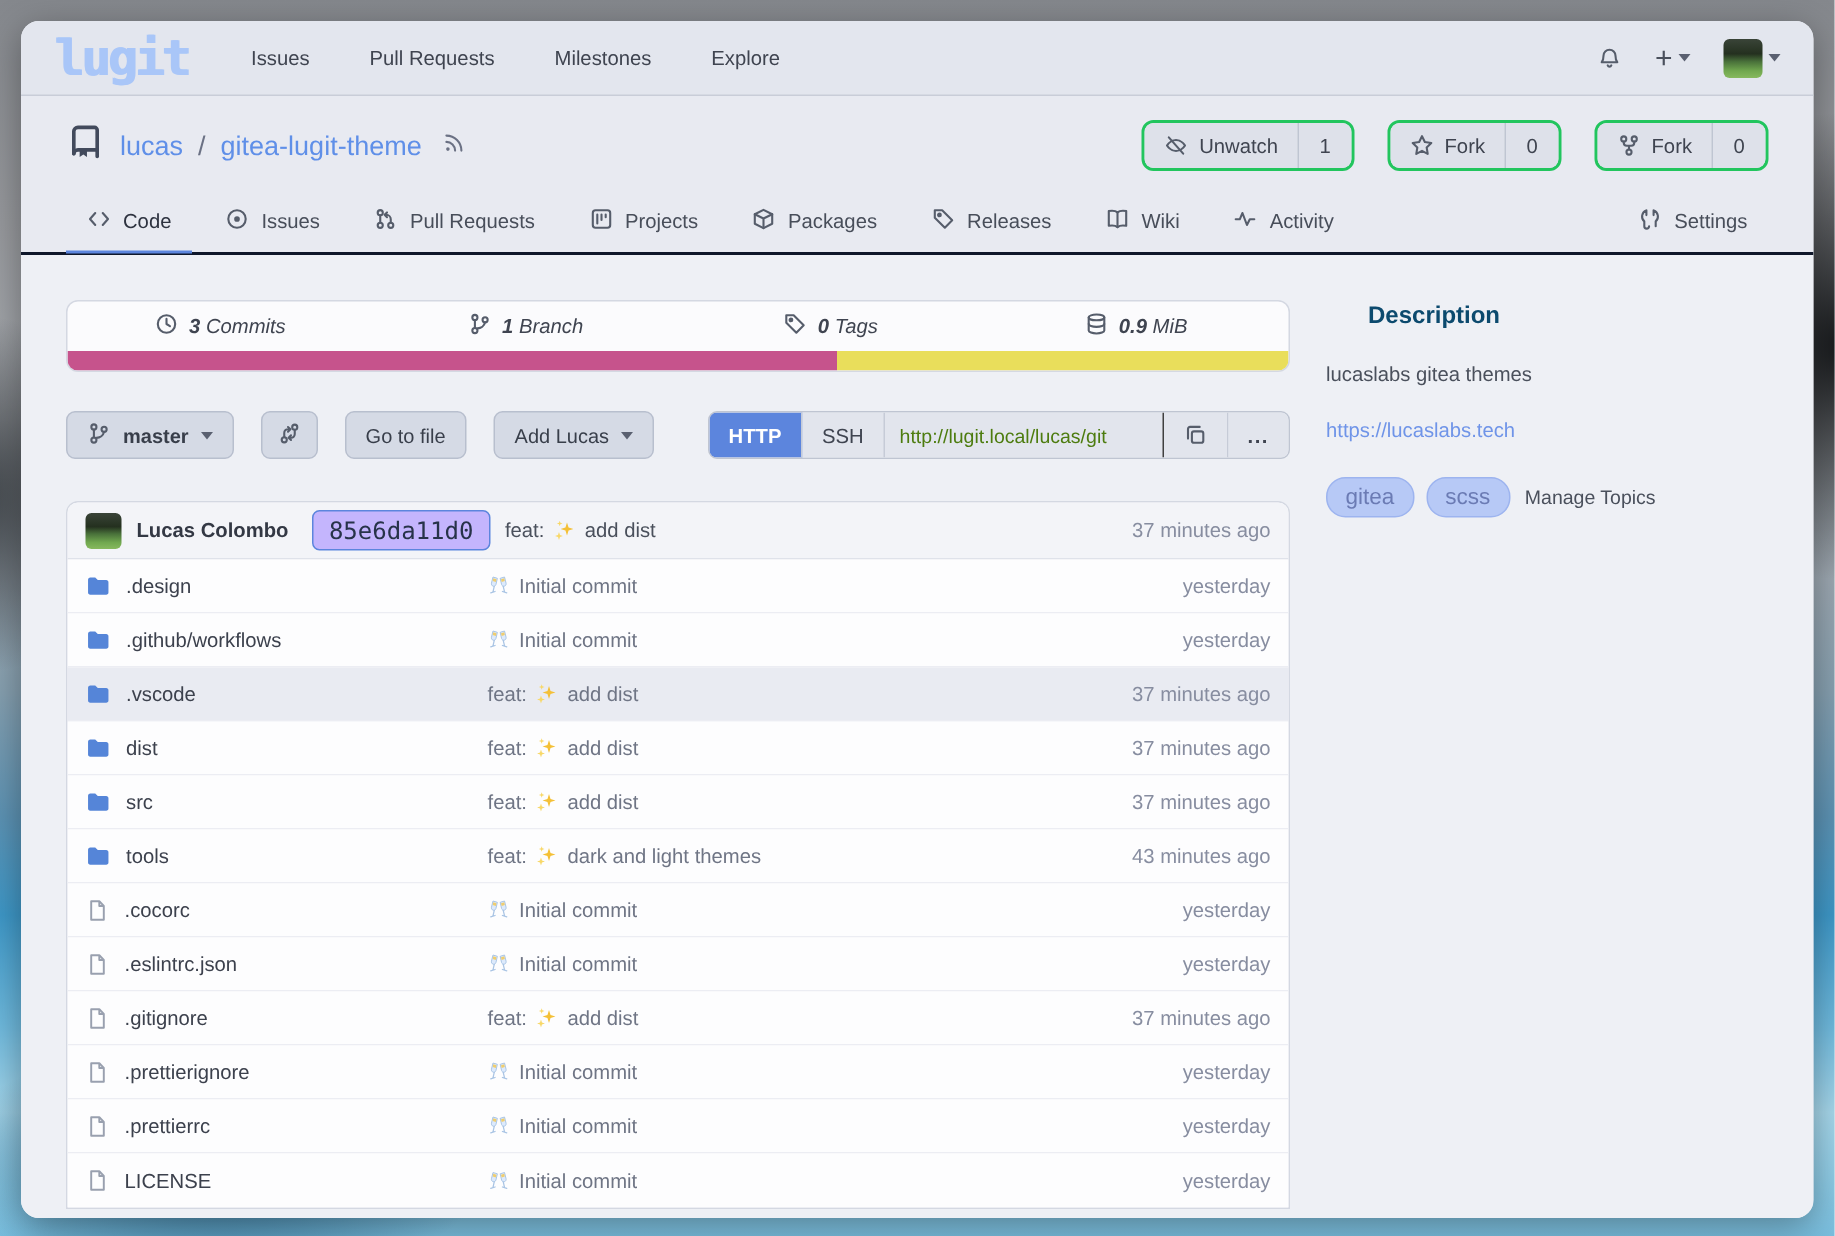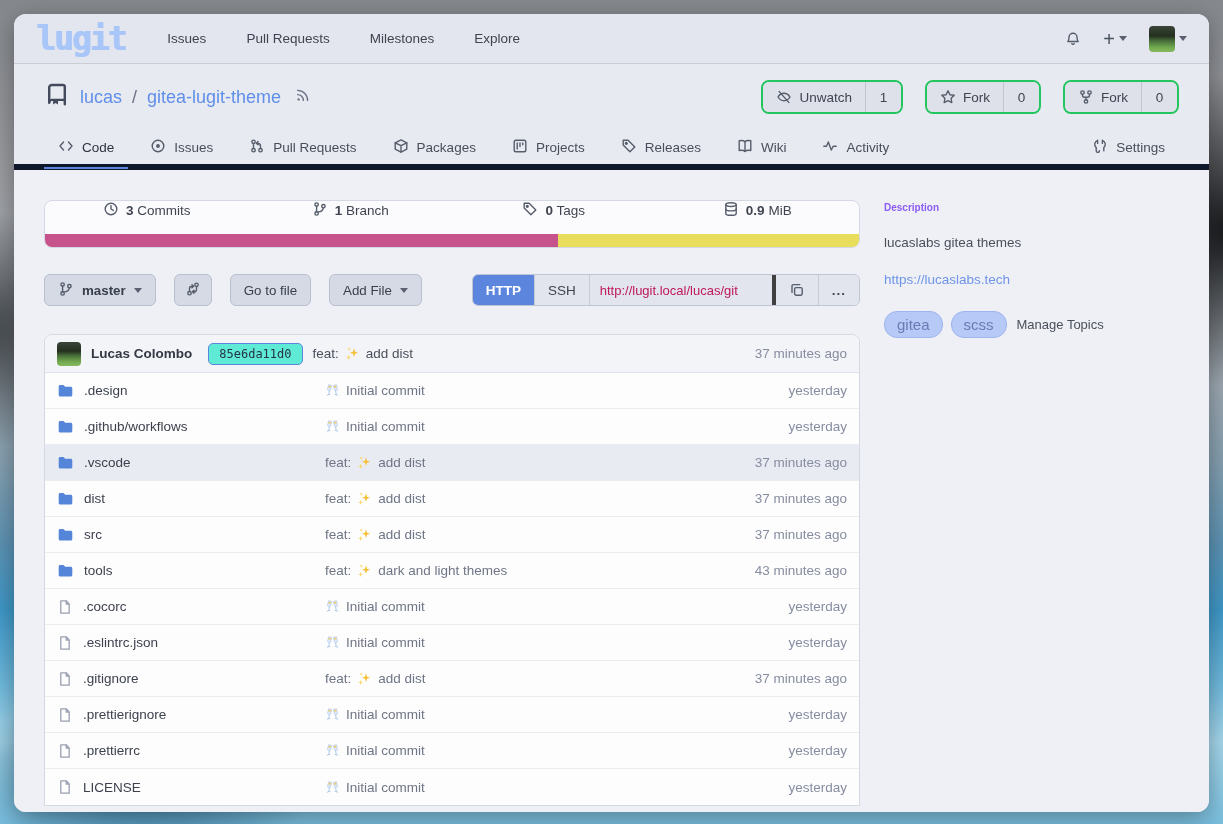--- a/index.html
+++ b/index.html
@@ -49,80 +49,80 @@
   .repo-title .sep { color:#6b7184; }
   .repo-actions { margin-left:auto; display:flex; gap:22px; }
   .action-group { display:flex; border:2px solid #22c55e; border-radius:8px; overflow:hidden; height:34px; }
   .action-main, .action-count {
     display:flex; align-items:center; gap:7px; padding:0 13px; background:#dee1ea;
     color:#3f4450; cursor:pointer; font-size:13.5px;
   }
   .action-count { border-left:1px solid #bfc5d2; min-width:36px; justify-content:center; }
   
   .tabs {
-    background:#e8eaf1; border-bottom:6px solid #0f172a;
+    background:#e8eaf1; border-bottom:2px solid #0f172a;
     display:flex; align-items:stretch; padding:14px 30px 0 30px; gap:8px; height:56px; flex:0 0 56px;
   }
   .tab {
     display:flex; align-items:center; gap:8px; padding:0 14px 0 14px; color:#484e5a;
     cursor:pointer; border-bottom:2px solid transparent; margin-bottom:-1px; height:41px;
   }
   .tab.active { border-bottom-color:#5c85dd; color:#2e3340; font-weight:400; }
   .tab-spacer { flex:1; }
   
   .main { flex:1; display:flex; padding:30px 24px 0 30px; gap:24px; background:#eef0f5; min-height:0; }
   .left-col { width:816px; flex:0 0 816px; }
   
   .stats-box { border:1px solid #d4d8e2; border-radius:8px; overflow:hidden; background:#fbfbfd; }
-  .stats-row { display:flex; height:33px; align-items:flex-start; }
+  .stats-row { display:flex; height:33px; align-items:center;font-style:italic; }
   .stat-cell { flex:1; display:flex; align-items:center; justify-content:center; gap:7px; color:#3f4450; cursor:pointer; }
   .stat-cell b { font-weight:bold; }
   .lang-bar { display:flex; height:13px; }
   
   .toolbar { display:flex; margin-top:26px; align-items:center; }
   .btn {
     background:#d5dae5; border:1px solid #b8bfce; border-radius:6px; height:32px;
     display:flex; align-items:center; gap:8px; padding:0 13px; color:#383e4a; cursor:pointer;
   }
   .btn b { font-weight:bold; }
   .toolbar .btn + .btn { margin-left:18px; }
   .clone-group {
     margin-left:auto; display:flex; border:1px solid #bfc5d2; border-radius:6px; overflow:hidden; height:32px;
   }
   .clone-seg { display:flex; align-items:center; padding:0 13px; background:#e2e5ed; color:#3f4450; cursor:pointer; border-right:1px solid #c6cbd7; }
   .clone-seg.active { background:#5c85dd; color:#fff; font-weight:bold; }
   .clone-url {
-    width:186px; border:none; outline:none; background:#e2e5ed; color:#be185d;
-    padding:0 10px; font-size:13px; border-right:4px solid #404040; font-family:"Liberation Sans",sans-serif;
+    width:186px; border:none; outline:none; background:#e2e5ed; color:#4d7c0f;
+    padding:0 10px; font-size:13px; border-right:1px solid #404040; font-family:"Liberation Sans",sans-serif;
   }
   .clone-seg:last-child { border-right:none; }
   
   .file-table { margin-top:28px; border:1px solid #d4d8e2; border-radius:8px 8px 0 0; overflow:hidden; background:#fdfdfe; }
   .commit-row {
     display:flex; align-items:center; height:38px; background:#f3f4f8; border-bottom:1px solid #dfe2ea; padding:0 12px;
   }
   .commit-author { font-weight:bold; margin:0 6px 0 10px; color:#333844; }
   .hash-badge {
-    font-family:"DejaVu Sans Mono",monospace; font-size:12px; background:#5eead4; color:#273349;
+    font-family:"DejaVu Sans Mono",monospace; font-size:16px; background:#c4b5fd; color:#273349;
     border:1px solid #5c85dd; border-radius:5px; padding:3px 10px; margin:0 10px; cursor:pointer;
   }
   .commit-msg { display:flex; align-items:center; gap:6px; color:#4a505c; }
   .row-time { margin-left:auto; color:#878da0; }
   .file-row {
     display:flex; align-items:center; height:36px; border-bottom:1px solid #ecedf3; padding:0 12px; background:#fdfdfe;
   }
   .file-row.hl { background:#e9ebf2; }
   .file-row:last-child { border-bottom:none; }
   .file-name { margin-left:10px; color:#3c414d; cursor:pointer; }
   .file-msg { position:absolute; left:280px; display:flex; align-items:center; gap:6px; color:#6f7585; cursor:pointer; }
   .file-row, .commit-row { position:relative; }
   .emoji { width:15px; height:15px; display:inline-block; }
   
   .sidebar { flex:1; padding-top:2px; }
-  .sidebar h3 { font-size:10px; color:#8b5cf6; margin-bottom:22px; }
+  .sidebar h3 { font-size:16px; color:#0c4a6e; margin-bottom:22px;margin-left:28px; }
   .sidebar .desc { color:#4a505c; margin-bottom:22px; }
   .sidebar .site-link { color:#6f94e8; text-decoration:none; display:block; margin-bottom:24px; cursor:pointer; }
   .topics { display:flex; align-items:center; gap:8px; flex-wrap:wrap; }
   .topic-pill {
     background:#b7c9f6; border:1px solid #9db4ef; color:#6b7bb4; border-radius:13px;
     padding:4px 12px; font-size:15px; cursor:pointer;
   }
   .manage-topics { color:#4a505c; font-size:13px; margin-left:2px; cursor:pointer; }
   svg.ic { flex:0 0 auto; }
 </style>
@@ -225,31 +225,31 @@
         <span><svg class="ic" width="16" height="16" viewBox="0 0 16 16" fill="none" stroke="#565d6b" stroke-width="1.4" stroke-linecap="round" stroke-linejoin="round">
             <circle cx="4.5" cy="3.8" r="1.7"></circle>
             <circle cx="4.5" cy="12.2" r="1.7"></circle>
             <circle cx="11.5" cy="12.2" r="1.7"></circle>
             <path d="M4.5 5.5v5M11.5 10.4V8.2a3 3 0 0 0-3-3H7.6M9 3.6 7.4 5.2 9 6.8"></path>
           </svg></span>
         <span>Pull Requests</span>
       </div>
       <div class="tab">
         <span><svg class="ic" width="16" height="16" viewBox="0 0 16 16" fill="none" stroke="#565d6b" stroke-width="1.4" stroke-linecap="round" stroke-linejoin="round">
+            <rect x="2.2" y="2.2" width="11.6" height="11.6" rx="1.8"></rect>
+            <path d="M5.2 5v6M8 5v3.6M10.8 5v1.8"></path>
+          </svg></span>
+        <span>Projects</span>
+      </div>
+      <div class="tab">
+        <span><svg class="ic" width="16" height="16" viewBox="0 0 16 16" fill="none" stroke="#565d6b" stroke-width="1.4" stroke-linecap="round" stroke-linejoin="round">
             <path d="M8 1.9 13.8 4.8v6.4L8 14.1 2.2 11.2V4.8Z"></path>
             <path d="M2.2 4.8 8 7.7l5.8-2.9M8 7.7v6.4"></path>
           </svg></span>
         <span>Packages</span>
-      </div>
-      <div class="tab">
-        <span><svg class="ic" width="16" height="16" viewBox="0 0 16 16" fill="none" stroke="#565d6b" stroke-width="1.4" stroke-linecap="round" stroke-linejoin="round">
-            <rect x="2.2" y="2.2" width="11.6" height="11.6" rx="1.8"></rect>
-            <path d="M5.2 5v6M8 5v3.6M10.8 5v1.8"></path>
-          </svg></span>
-        <span>Projects</span>
       </div>
       <div class="tab">
         <span><svg class="ic" width="16" height="16" viewBox="0 0 16 16" fill="none" stroke="#565d6b" stroke-width="1.4" stroke-linecap="round" stroke-linejoin="round">
             <path d="M2.2 2.2h4.9l6.7 6.7-4.9 4.9-6.7-6.7Z"></path>
             <circle cx="5.3" cy="5.3" r="0.9" fill="#565d6b"></circle>
           </svg></span>
         <span>Releases</span>
       </div>
       <div class="tab">
         <span><svg class="ic" width="16" height="16" viewBox="0 0 16 16" fill="none" stroke="#565d6b" stroke-width="1.4" stroke-linecap="round" stroke-linejoin="round">
@@ -331,21 +331,21 @@
           <span id="compare-ic"><svg class="ic" width="16" height="16" viewBox="0 0 16 16" fill="none" stroke="#565d6b" stroke-width="1.4" stroke-linecap="round" stroke-linejoin="round">
                 <circle cx="4.5" cy="12.2" r="1.7"></circle>
                 <circle cx="11.5" cy="3.8" r="1.7"></circle>
                 <path d="M4.5 10.4V7.6a2.4 2.4 0 0 1 2.4-2.4h1.6M7 3.7 8.6 5.2 7 6.8M11.5 5.6v2.8a2.4 2.4 0 0 1-2.4 2.4H7.5M9 12.3 7.4 10.8 9 9.2"></path>
               </svg></span>
         </button>
         <button class="btn">
           <span>Go to file</span>
         </button>
         <button class="btn">
-          <span>Add File</span>
+          <span>Add Lucas</span>
           <span class="caret"></span>
         </button>
         <div class="clone-group">
           <span class="clone-seg active">HTTP</span>
           <span class="clone-seg">SSH</span>
           <input class="clone-url" readonly="" value="http://lugit.local/lucas/git" style="">
           <span class="clone-seg" id="copy-slot">
               <svg class="ic" width="16" height="16" viewBox="0 0 16 16" fill="none" stroke="#565d6b" stroke-width="1.4" stroke-linecap="round" stroke-linejoin="round">
                 <rect x="5.6" y="5.6" width="7.6" height="7.6" rx="1.4"></rect>
                 <path d="M3 10.4V4A1.4 1.4 0 0 1 4.4 2.6H10.8"></path>

